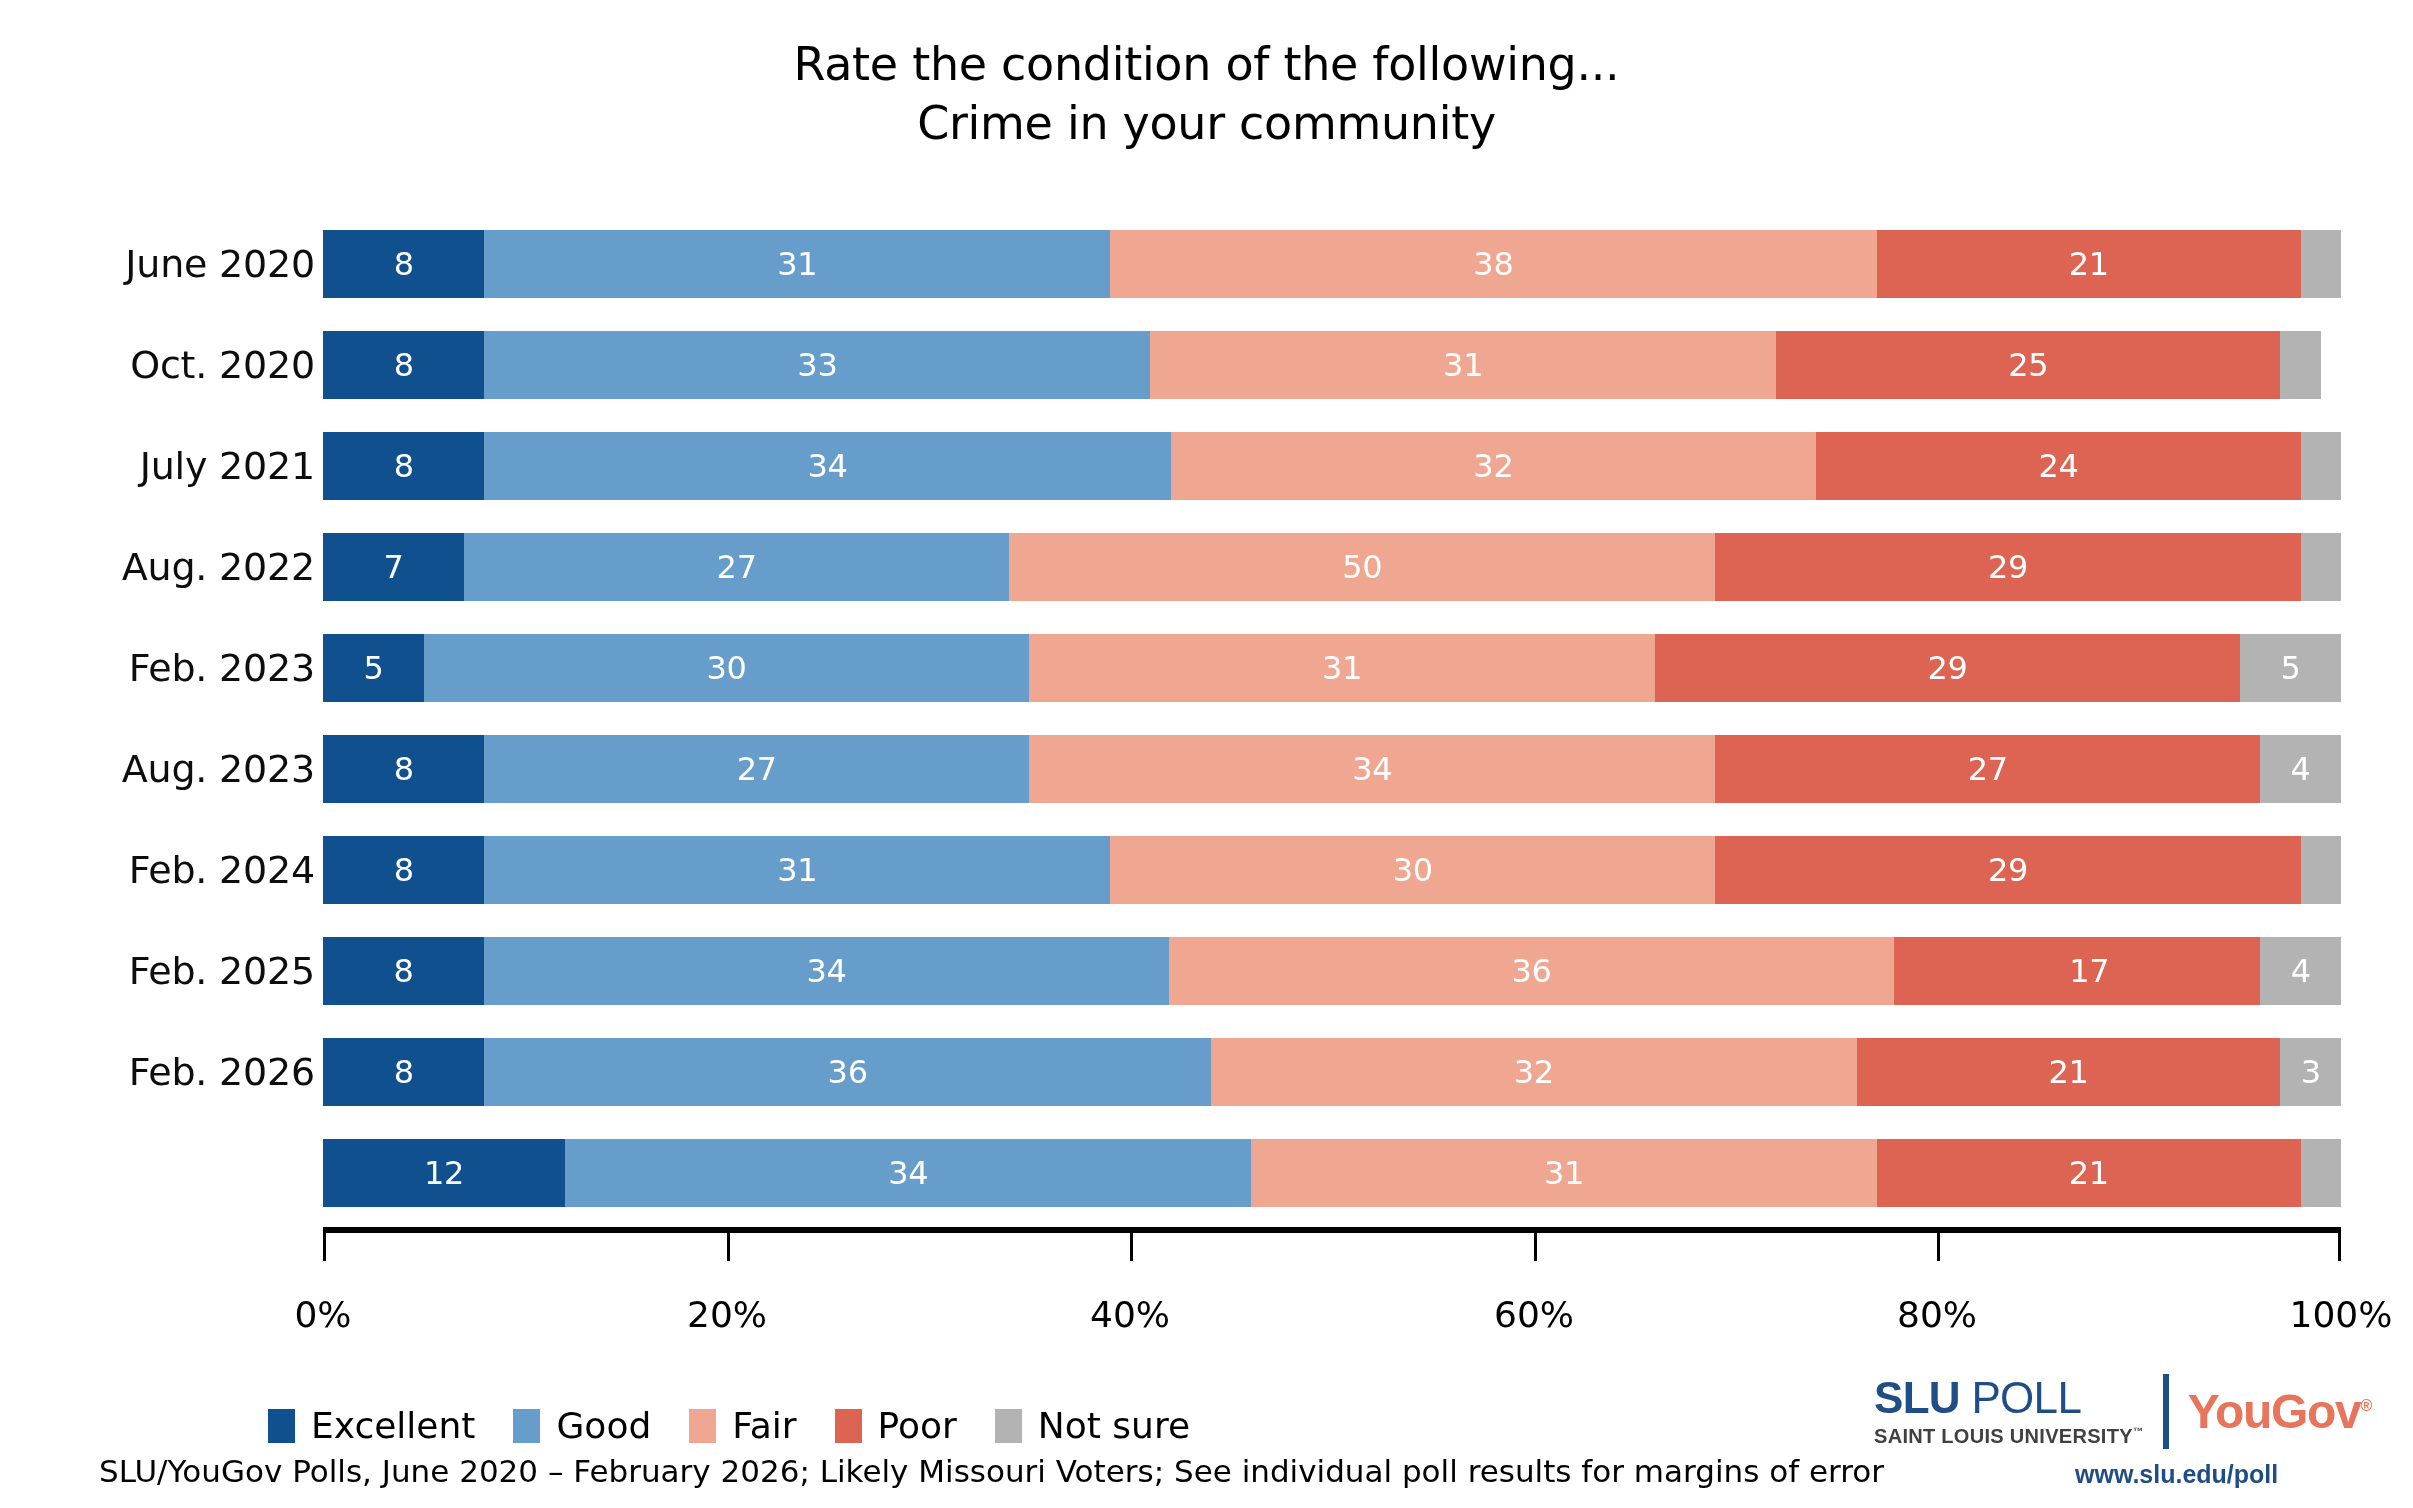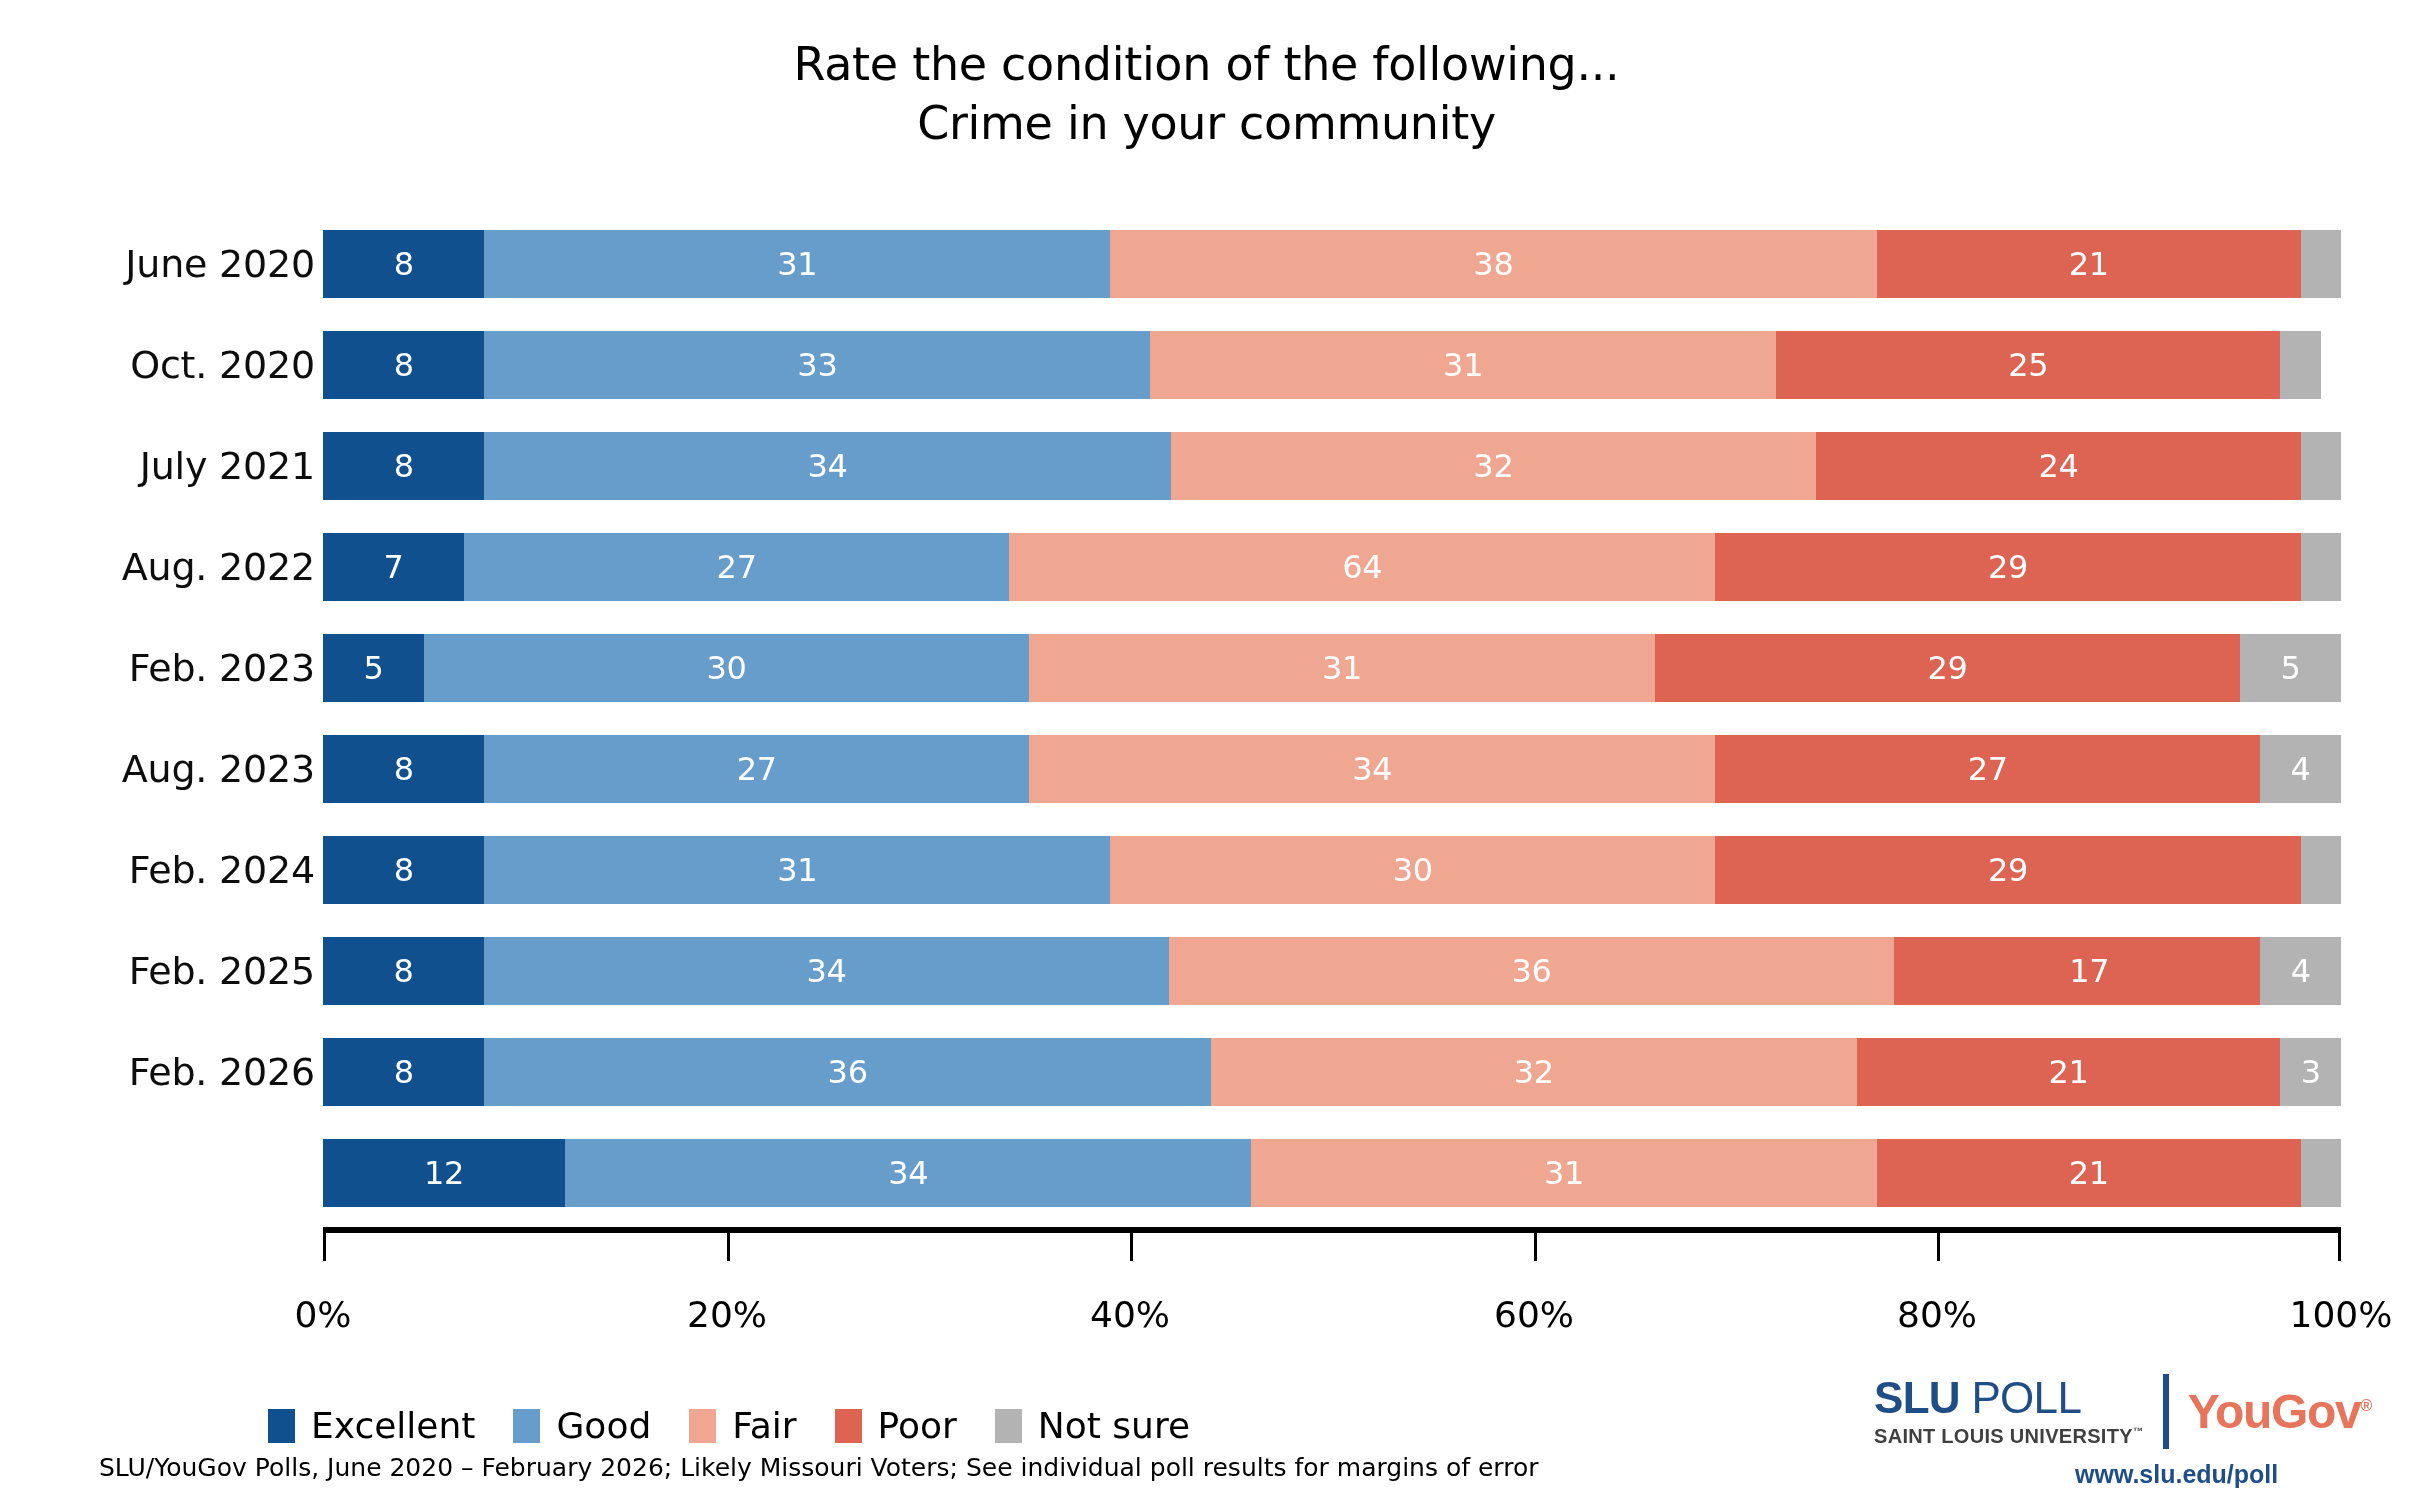--- a/index.html
+++ b/index.html
@@ -138,21 +138,21 @@
     color: #000000;
     font-family: "DejaVu Sans", sans-serif;
     white-space: nowrap;
   }
 
   
   #footnote {
     position: absolute;
     left: 99px;
     top: 1453px;
-    font-size: 25px;
+    font-size: 31px;
     color: #000000;
     font-family: "DejaVu Sans", sans-serif;
     white-space: nowrap;
   }
 
   
   #logo {
     position: absolute;
     left: 1874px;
     top: 1374px;
@@ -288,21 +288,21 @@
       </div>
       <div class="bar-row">
         <div class="bar-track">
           <div class="seg" style="background: rgb(16, 80, 143); width: 7%;">
             <span class="seg-label">7</span>
           </div>
           <div class="seg" style="background: rgb(103, 157, 203); width: 27%;">
             <span class="seg-label">27</span>
           </div>
           <div class="seg" style="background: rgb(240, 167, 146); width: 35%;">
-            <span class="seg-label">64</span>
+            <span class="seg-label">50</span>
           </div>
           <div class="seg" style="background: rgb(221, 99, 82); width: 29%;">
             <span class="seg-label">29</span>
           </div>
           <div class="seg" style="background: rgb(179, 179, 179); width: 2%;"></div>
         </div>
       </div>
       <div class="bar-row">
         <div class="bar-track">
           <div class="seg" style="background: rgb(16, 80, 143); width: 5%;">

